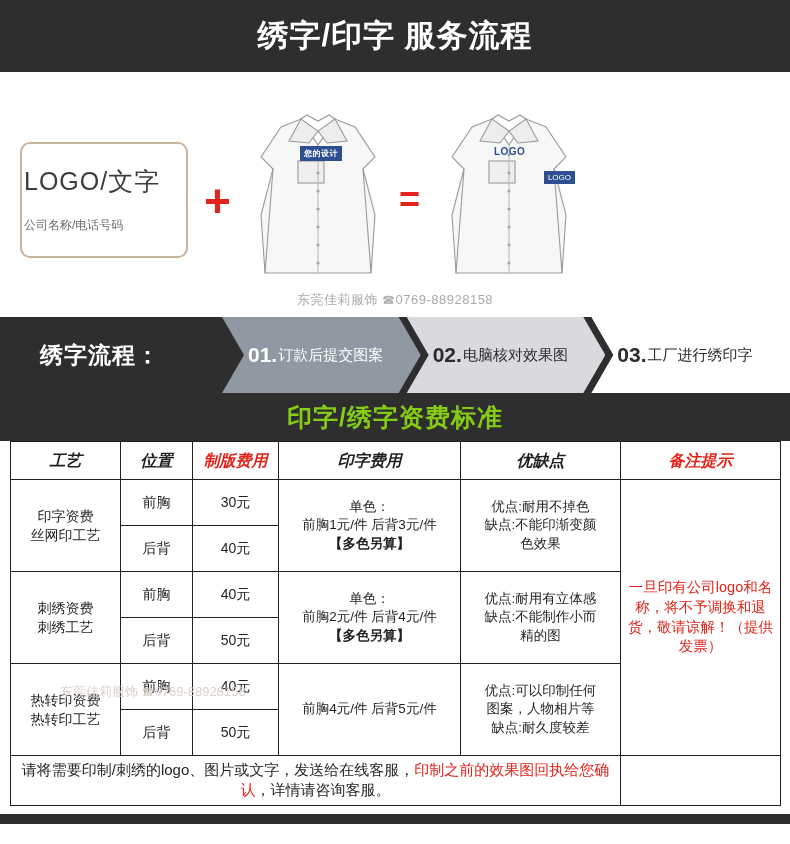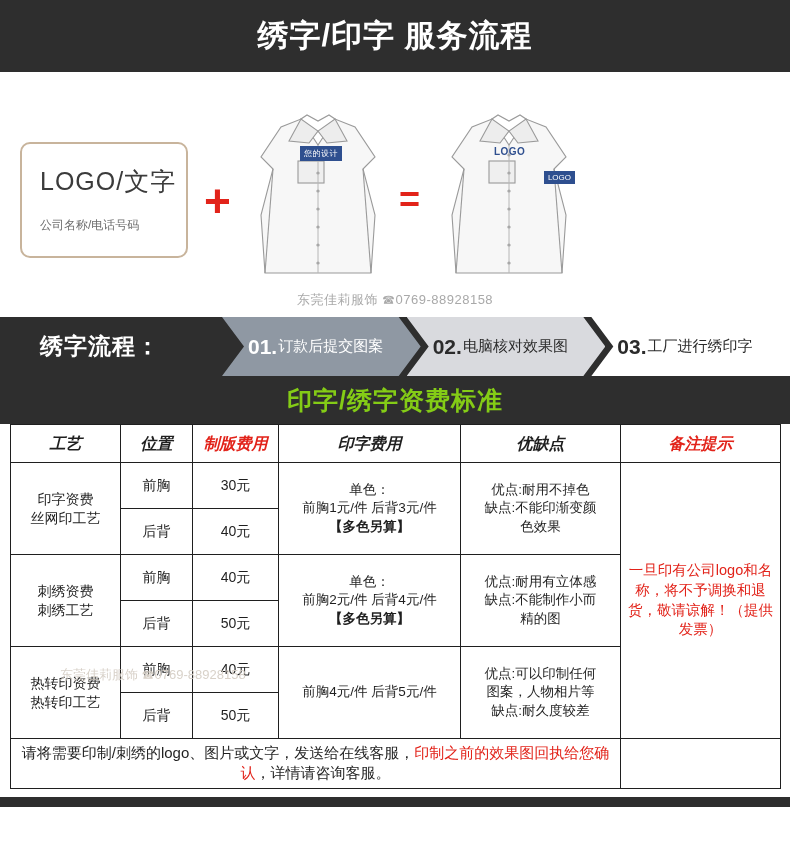--- a/index.html
+++ b/index.html
@@ -39,21 +39,21 @@
   .logo-box {
     width: 168px;
     height: 116px;
     border: 2px solid #c8b49c;
     border-radius: 10px;
     margin-left: 6px;
     margin-top: 10px;
     display: flex;
     flex-direction: column;
     justify-content: center;
-    padding-left: 18px;
+    padding-left: 2px;
   }
   .logo-box .l1 { font-size: 25px; color: #3b3b3b; letter-spacing: 1px; }
   .logo-box .l2 { font-size: 12px; color: #6d6d6d; margin-top: 19px; }
 
   .plus {
     color: #e2231a;
     font-size: 46px;
     font-weight: bold;
     margin: 12px 12px 0 16px;
     line-height: 1;
@@ -71,20 +71,21 @@
   .shirt-wrap svg { display: block; }
 
   .badge-embroider {
     position: absolute;
     left: 57px; top: 49px;
     background: #2e4f8f;
     color: #fff;
     font-size: 8px;
     padding: 2px 4px;
     letter-spacing: 0.5px;
+    font-weight: bold;
   }
   .badge-logo-chest {
     position: absolute;
     left: 60px; top: 49px;
     color: #2f4f8f;
     font-size: 10px;
     font-weight: bold;
     letter-spacing: 0.5px;
   }
   .badge-logo-arm {
@@ -102,21 +103,21 @@
     transform: translateX(-50%);
     color: #a9a9a9;
     font-size: 13px;
     white-space: nowrap;
     letter-spacing: 0.5px;
   }
   .watermark.hero-wm { bottom: 8px; }
 
   
   .process {
-    height: 59px;
+    height: 76px;
     background: #2e2e2e;
     display: flex;
     align-items: stretch;
     position: relative;
   }
   .process-label {
     color: #fff;
     font-size: 23px;
     font-weight: bold;
     display: flex;

